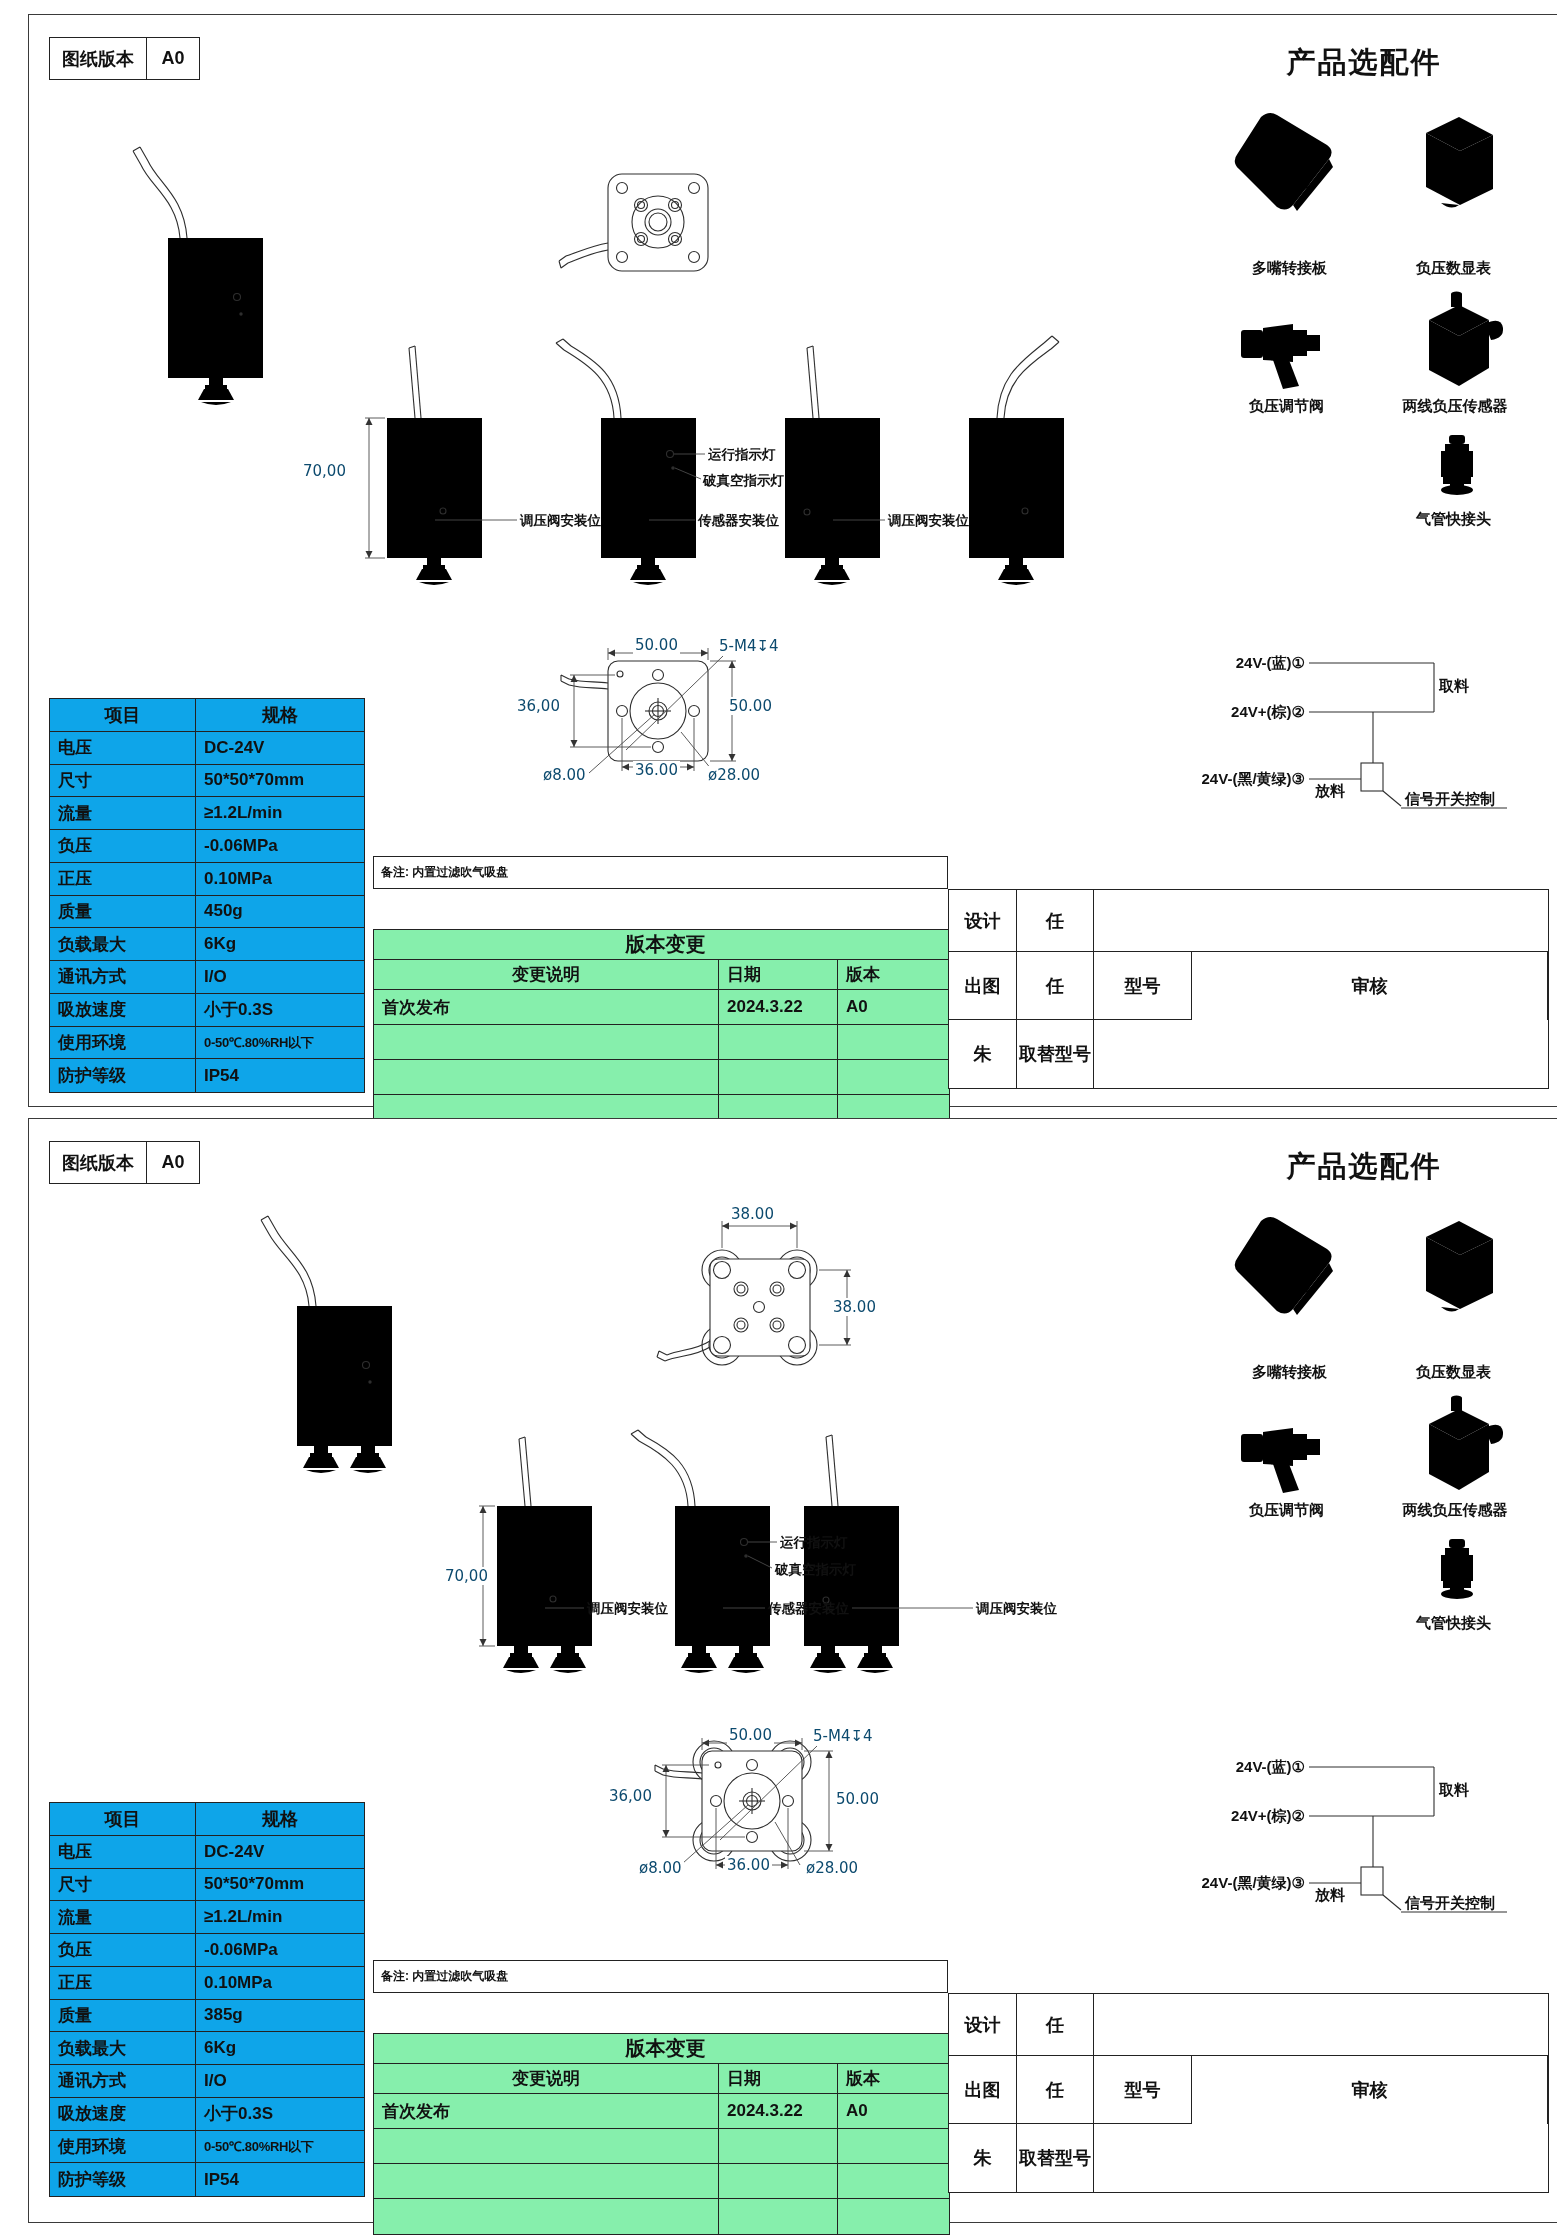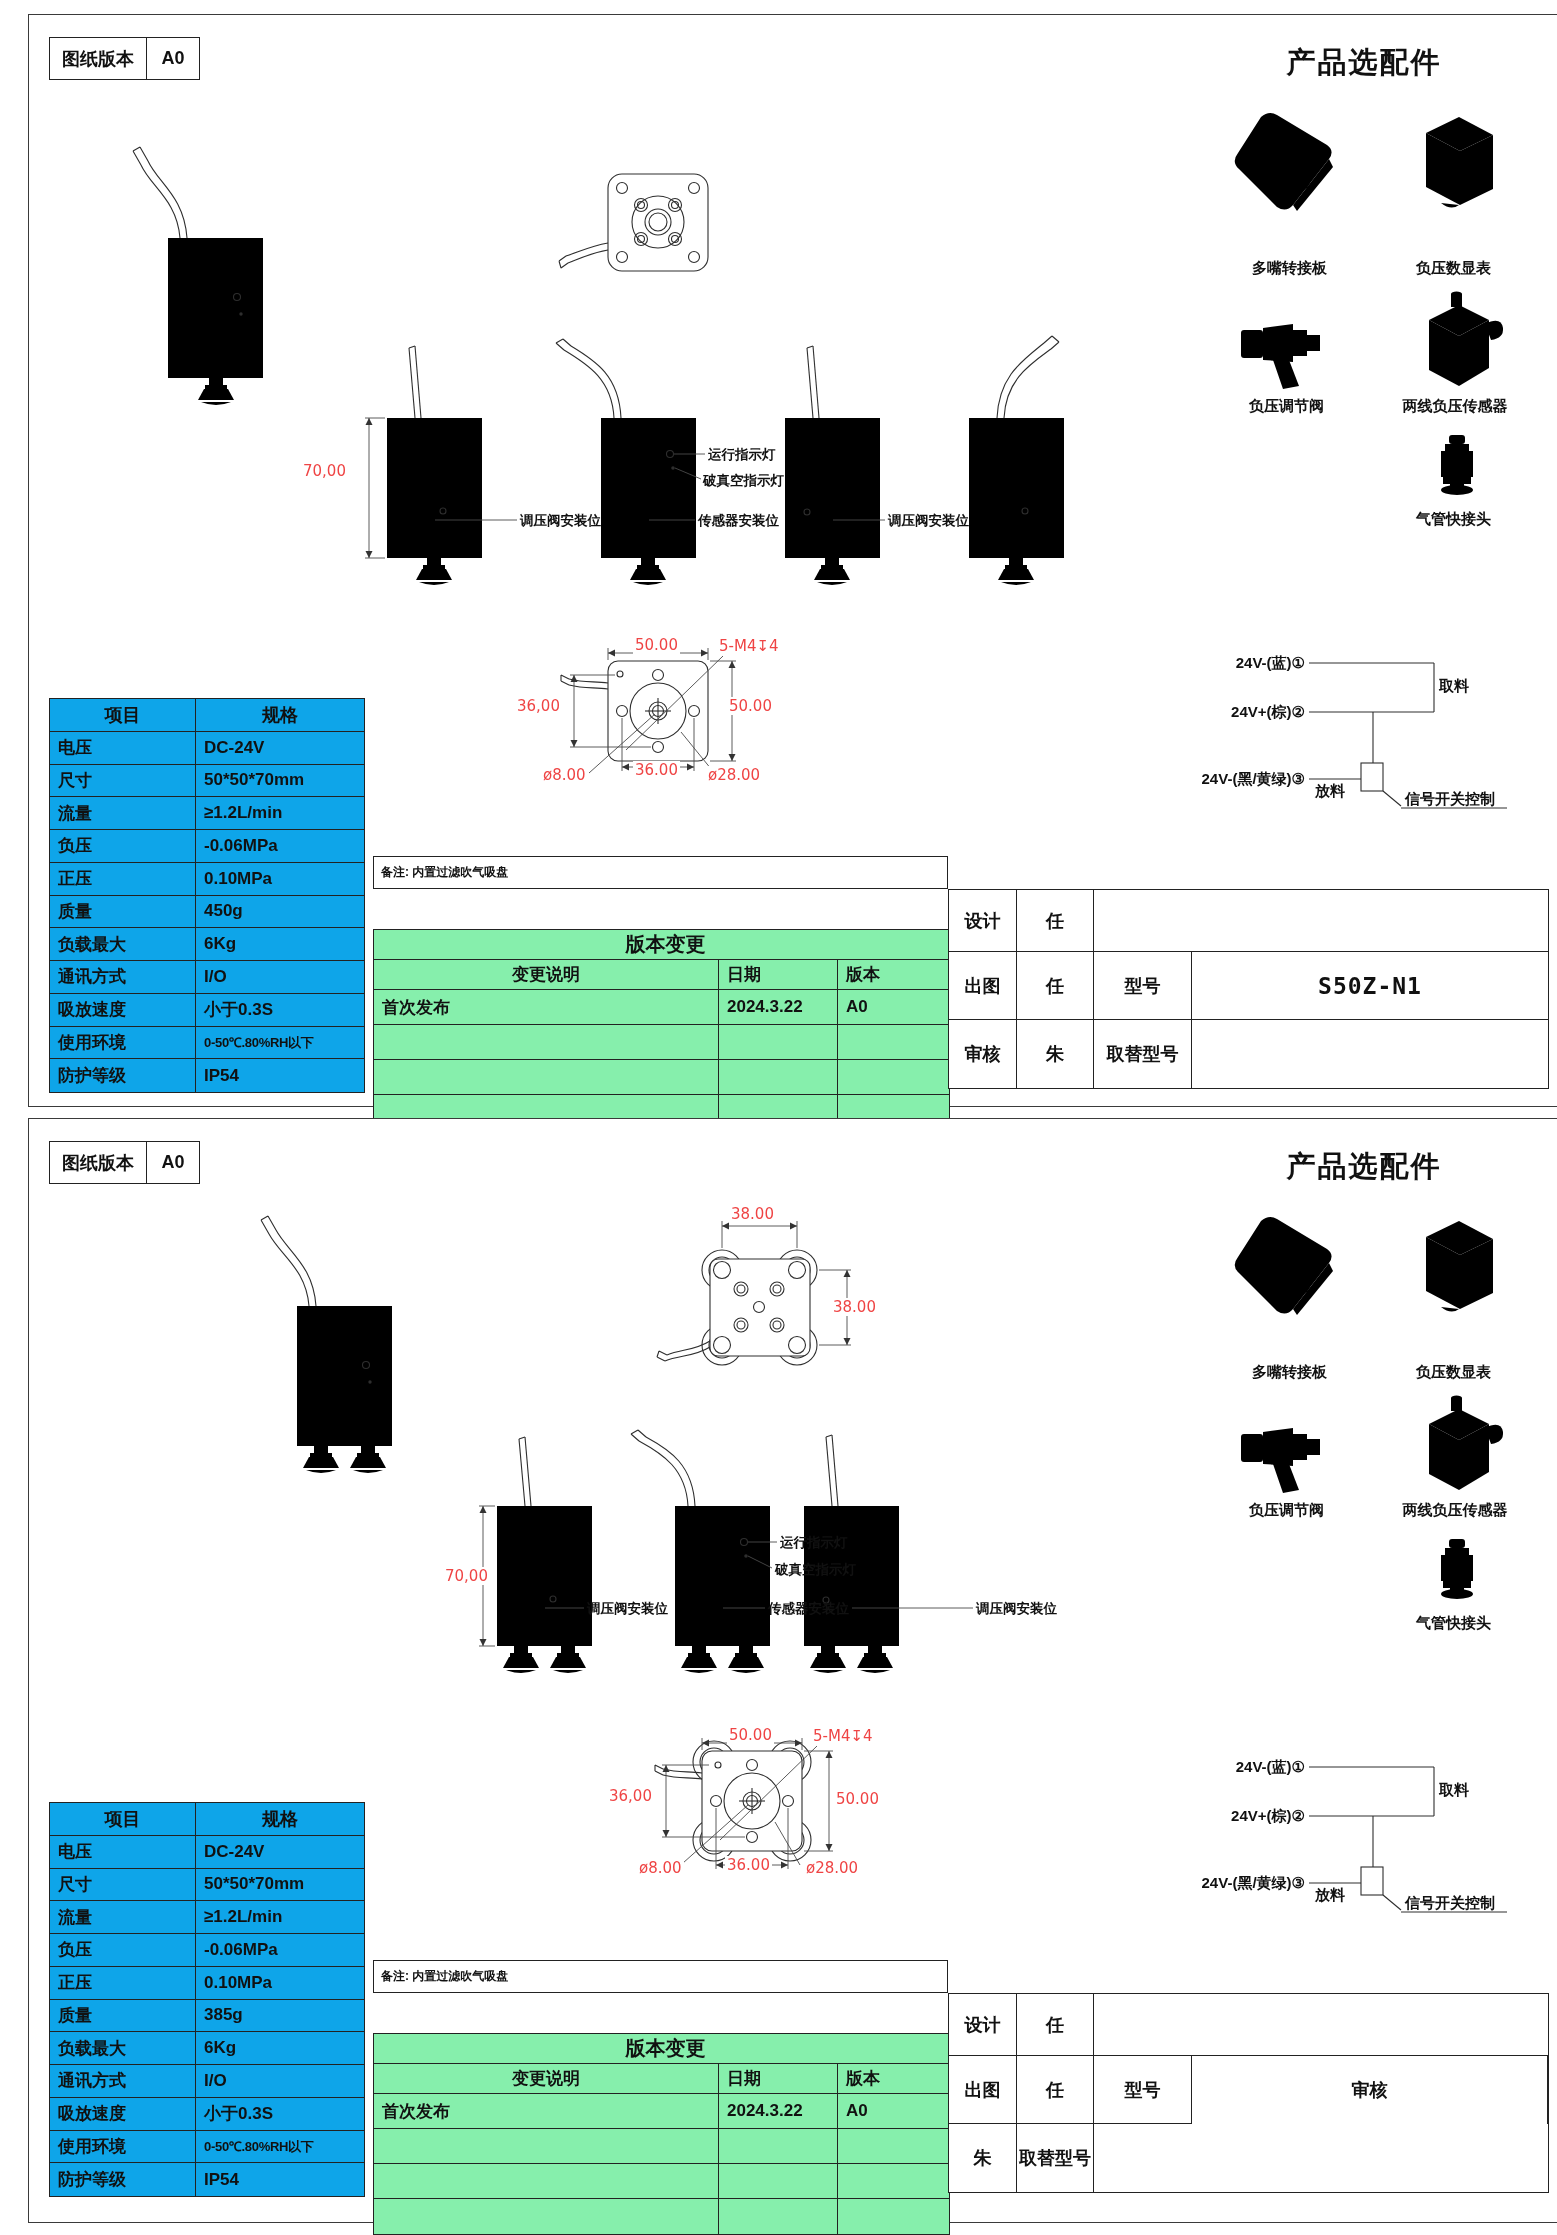--- a/index.html
+++ b/index.html
@@ -15,21 +15,21 @@
   .acc-lbl{position:absolute;text-align:center;font-weight:bold;font-size:15px;white-space:nowrap;}
   
   svg.line-art{position:absolute;left:0;top:0;}
   .line-art path,.line-art line,.line-art rect,.line-art circle,.line-art ellipse,.line-art polygon,.line-art polyline
     {stroke:#2e2e2e;stroke-width:1.1;fill:none;}
   .line-art .wf{fill:#fff;}
   .line-art .dot{fill:#2e2e2e;stroke:none;}
   .line-art .thin{stroke-width:0.9;stroke:#4a4a4a;}
   
   .co{position:absolute;font-weight:bold;font-size:13.5px;white-space:nowrap;}
-  .dim{position:absolute;font-size:15px;color:#ef4444;white-space:nowrap;background:#fff;padding:0 2px;font-family:"DejaVu Sans",sans-serif;}
+  .dim{position:absolute;font-size:15px;color:#0c4a6e;white-space:nowrap;background:#fff;padding:0 2px;font-family:"DejaVu Sans",sans-serif;}
   .wl{position:absolute;font-weight:bold;font-size:15px;white-space:nowrap;}
   .wr{text-align:right;}
   
   .spec{position:absolute;left:20px;top:683px;display:grid;grid-template-columns:146px 168px;grid-auto-rows:32.75px;border:1.6px solid #222;background:#0ea5e9;}
   .spec .c{border-right:1.2px solid #222;border-bottom:1.2px solid #222;font-weight:bold;font-size:17px;display:flex;align-items:center;padding-left:8px;overflow:hidden;}
   .spec .c:nth-child(2n){border-right:none;}
   .spec .c:nth-last-child(-n+2){border-bottom:none;}
   .spec .h{justify-content:center;padding-left:0;font-size:18px;}
   .spec .env{font-size:13px;letter-spacing:-0.3px;}
   
@@ -343,21 +343,20 @@
         <div class="c nr nb"></div>
     </div>
 
     <div class="st">
       <div class="c">设计</div>
       <div class="c">任</div>
       <div class="c nr" style="grid-column:3/5"></div>
       <div class="c">出图</div>
       <div class="c">任</div>
       <div class="c">型号</div>
-      <div class="c nr model">S50Z-N1</div>
       <div class="c nb">审核</div>
       <div class="c nb">朱</div>
       <div class="c nb">取替型号</div>
       <div class="c nr nb"></div>
     </div>
   </section>
 
   <section class="sheet" style="top:1118px;height:1103px;">
 
     <div class="vbox">

